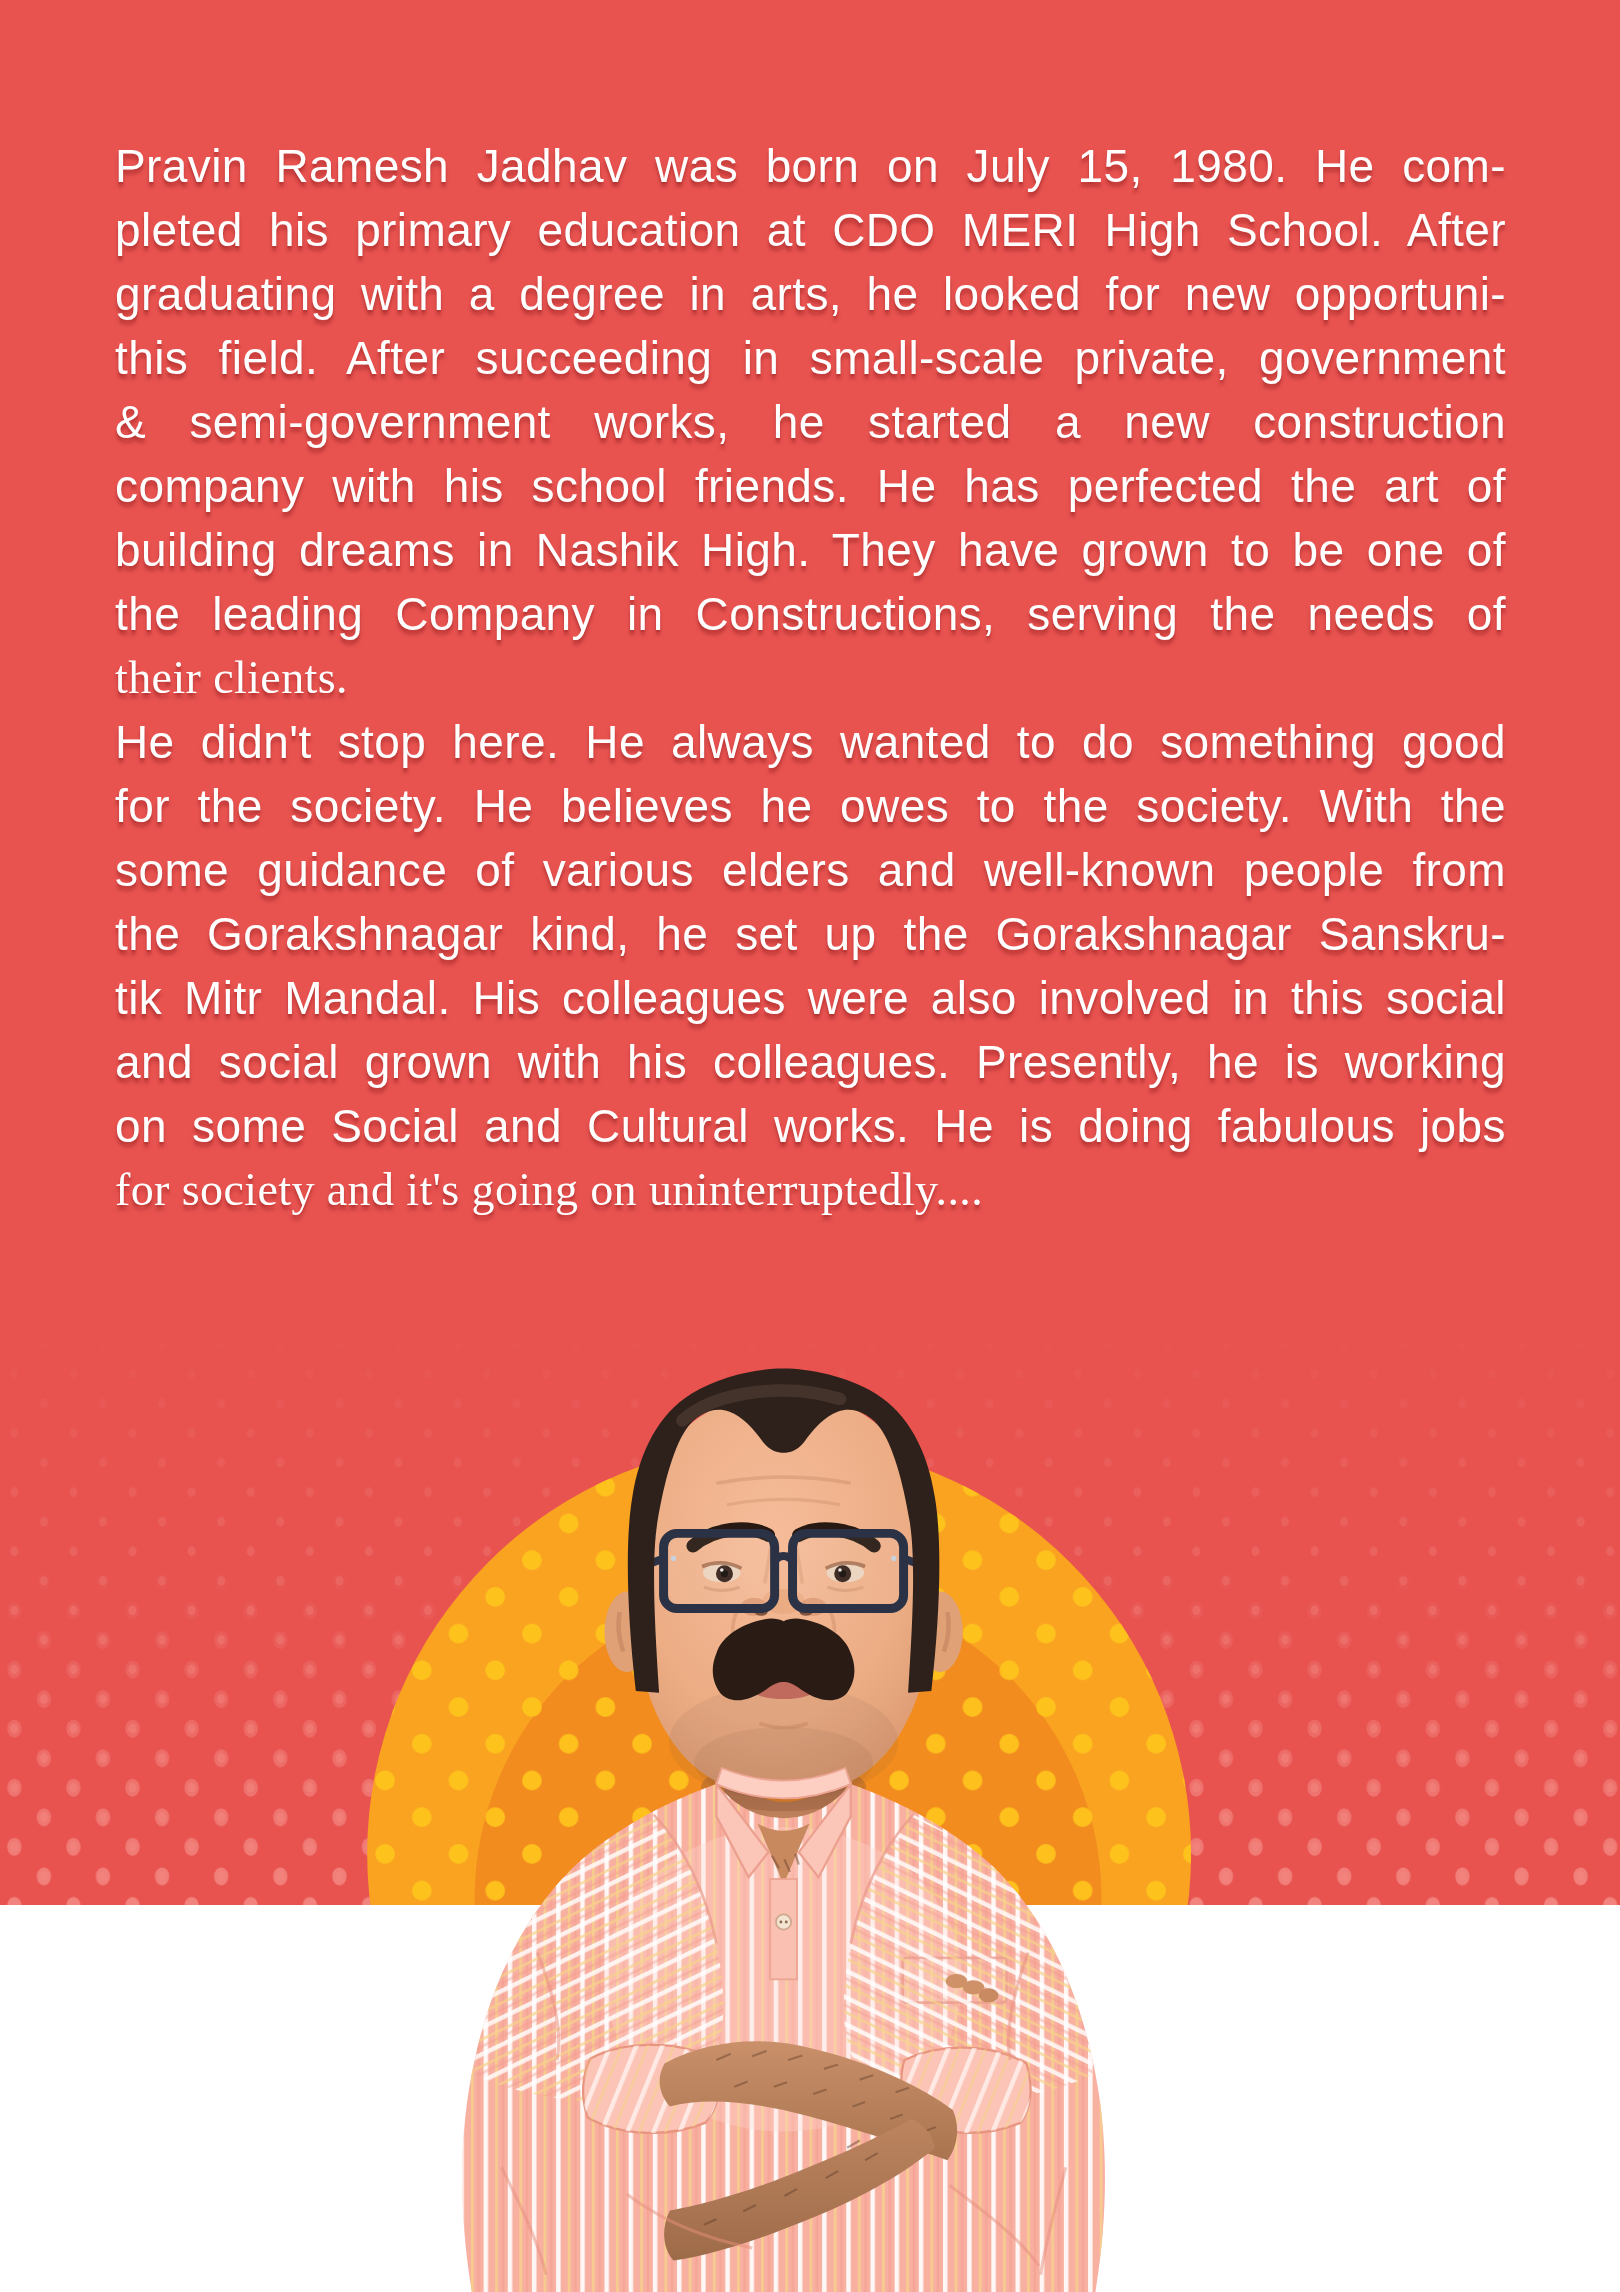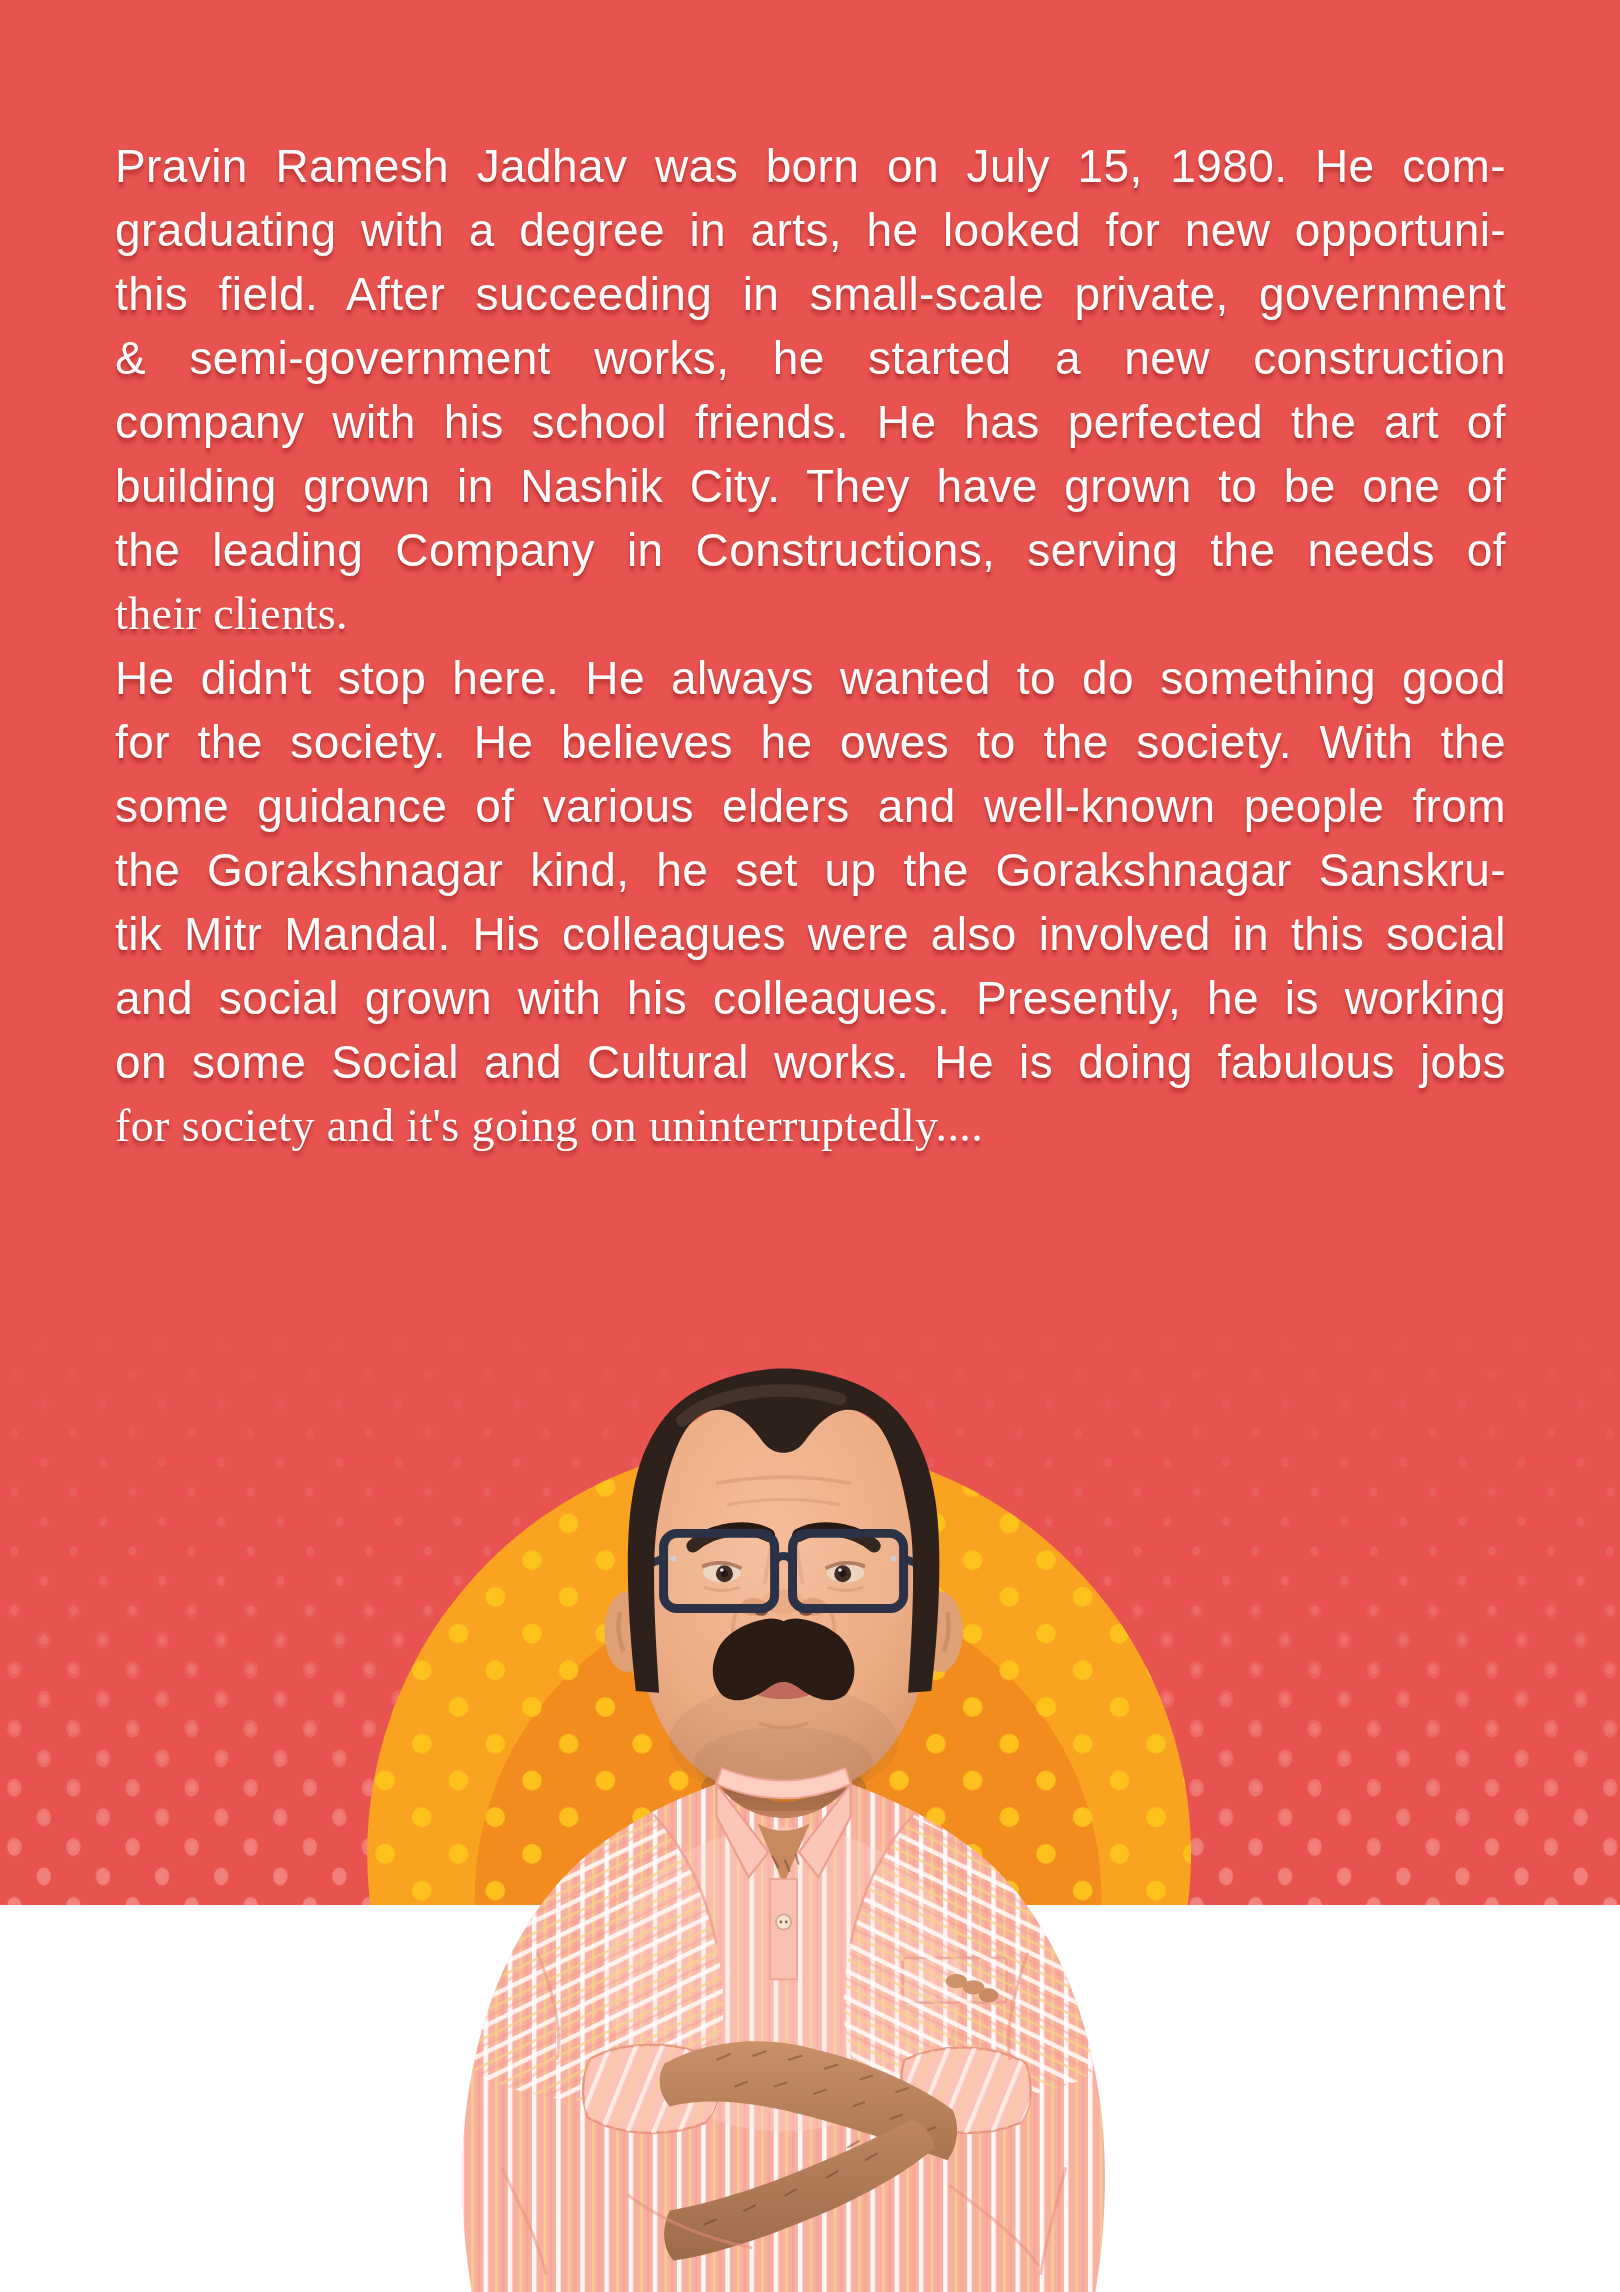--- a/index.html
+++ b/index.html
@@ -278,25 +278,26 @@
           <path d="M1060,2440 C1100,2470 1140,2500 1160,2530"></path>
           <path d="M560,2420 C580,2460 600,2500 610,2540"></path>
           <path d="M1190,2420 C1180,2460 1168,2500 1162,2540"></path>
         </g>
       </g>
     </g>
   </svg>
 
   <div class="bio">
     <div class="line">Pravin Ramesh Jadhav was born on July 15, 1980. He com-</div>
+    <div class="line">pleted his primary education at CDO MERI High School. After</div>
     <div class="line">graduating with a degree in arts, he looked for new opportuni-</div>
     <div class="line">this field. After succeeding in small-scale private, government</div>
     <div class="line">&amp; semi-government works, he started a new construction</div>
     <div class="line">company with his school friends. He has perfected the art of</div>
-    <div class="line">building grown in Nashik City. They have grown to be one of</div>
+    <div class="line">building dreams in Nashik High. They have grown to be one of</div>
     <div class="line">the leading Company in Constructions, serving the needs of</div>
     <div class="line para-end">their clients.</div>
     <div class="line">He didn't stop here. He always wanted to do something good</div>
     <div class="line">for the society. He believes he owes to the society. With the</div>
     <div class="line">some guidance of various elders and well-known people from</div>
     <div class="line">the Gorakshnagar kind, he set up the Gorakshnagar Sanskru-</div>
     <div class="line">tik Mitr Mandal. His colleagues were also involved in this social</div>
     <div class="line">and social grown with his colleagues. Presently, he is working</div>
     <div class="line">on some Social and Cultural works. He is doing fabulous jobs</div>
     <div class="line para-end">for society and it's going on uninterruptedly....</div>

